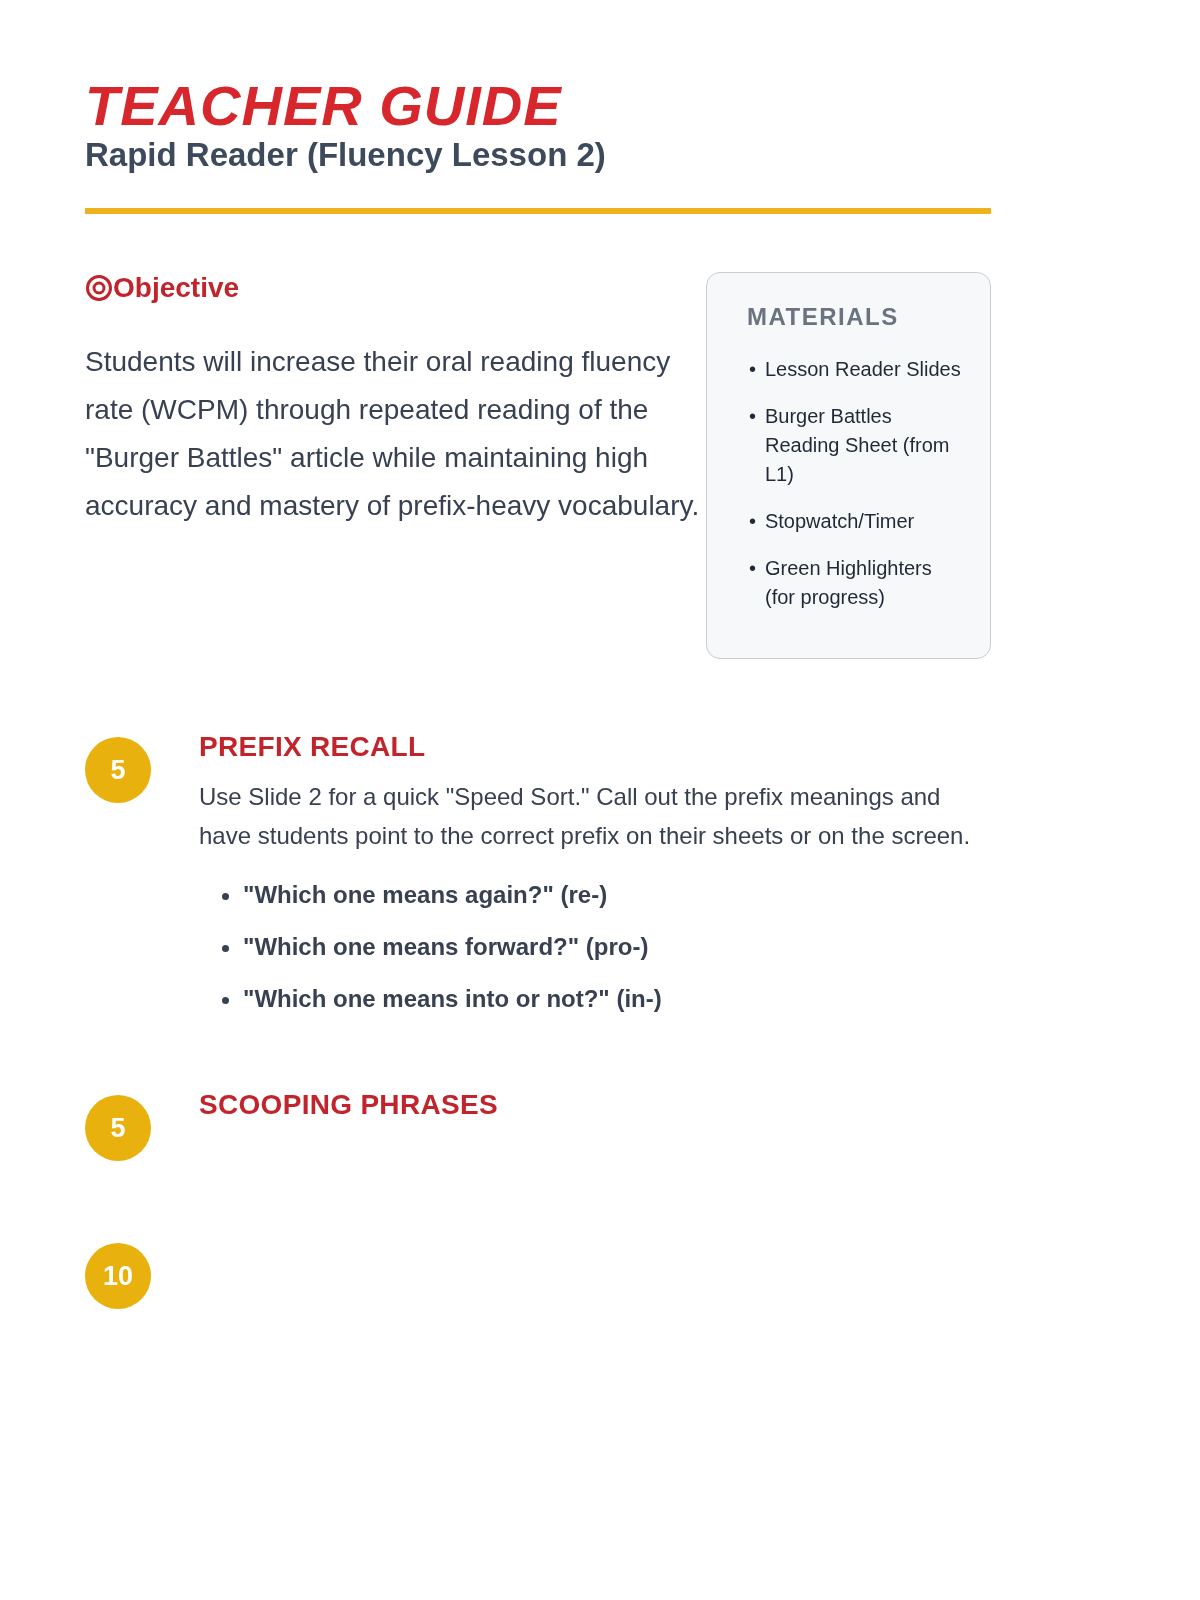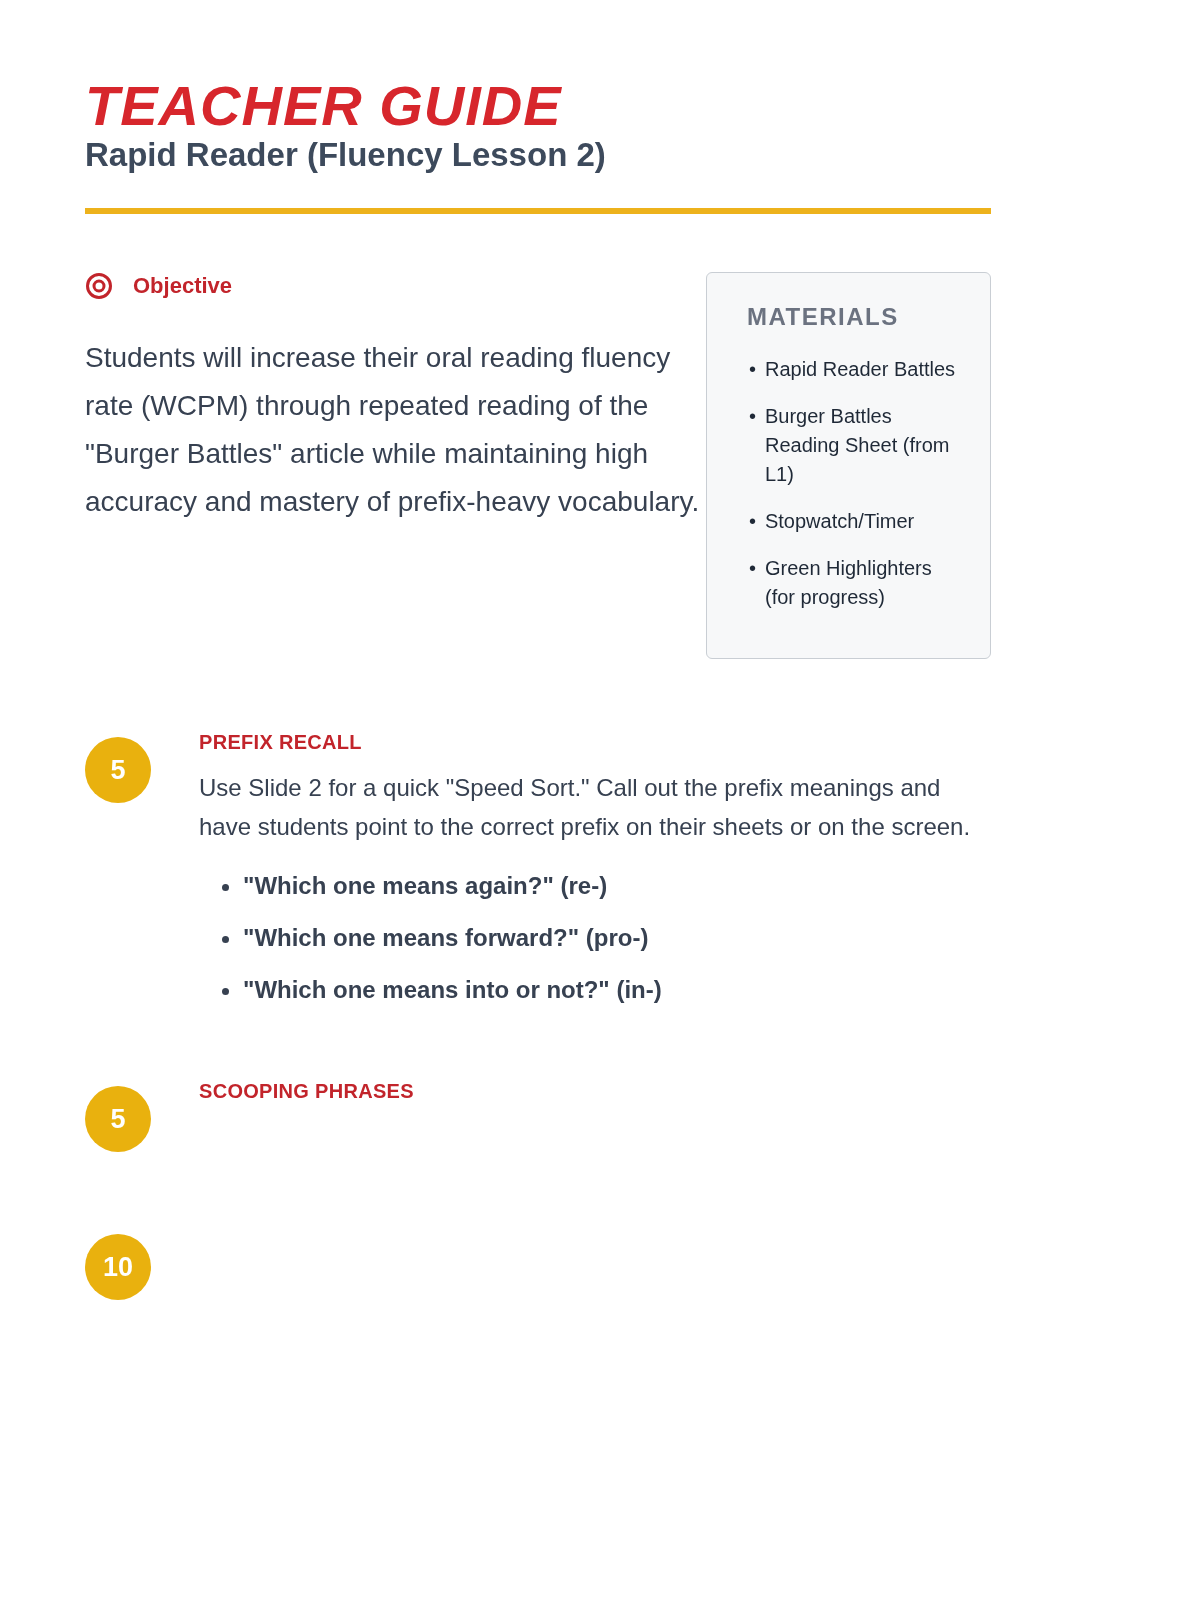--- a/index.html
+++ b/index.html
@@ -67,40 +67,40 @@
     margin-top: 58px;
   }
 
   .objective-col {
     width: 670px;
   }
 
   .objective-heading {
     display: flex;
     align-items: center;
-    gap: 20px;
+    gap: 0;
     color: #c2242b;
-    font-size: 22px;
+    font-size: 28px;
     font-weight: 700;
   }
 
   .target-icon { display: inline-flex; }
 
   .objective-text {
     margin-top: 34px;
     font-size: 28px;
     line-height: 48px;
     color: #374151;
   }
 
   .materials-box {
     width: 302px;
     background: #f7f8f9;
     border: 1.5px solid #c9ced4;
-    border-radius: 6px;
+    border-radius: 14px;
     padding: 30px 28px 34px 40px;
   }
 
   .materials-heading {
     font-size: 24px;
     font-weight: 700;
     letter-spacing: 1.5px;
     color: #6b7280;
   }
 
@@ -145,21 +145,21 @@
     justify-content: center;
     flex-shrink: 0;
     margin-right: 48px;
     margin-top: 6px;
   }
 
   .step-content { flex: 1; max-width: 905px; }
 
   .step-title {
     color: #c2242b;
-    font-size: 20px;
+    font-size: 28px;
     font-weight: 700;
     letter-spacing: 0.3px;
   }
 
   .step-body {
     margin-top: 14px;
     font-size: 24px;
     line-height: 39px;
     color: #374151;
   }
@@ -202,21 +202,21 @@
           </svg>
         </span>
         <span>Objective</span>
       </div>
       <p class="objective-text">Students will increase their oral reading fluency rate (WCPM) through repeated reading of the "Burger Battles" article while maintaining high accuracy and mastery of prefix-heavy vocabulary.</p>
     </div>
 
     <div class="materials-box">
       <div class="materials-heading">MATERIALS</div>
       <div class="materials-list">
-        <div class="materials-item">Rapid Reader Battles</div>
+        <div class="materials-item">Lesson Reader Slides</div>
         <div class="materials-item">Burger Battles Reading Sheet (from L1)</div>
         <div class="materials-item">Stopwatch/Timer</div>
         <div class="materials-item">Green Highlighters (for progress)</div>
       </div>
     </div>
 
   </div>
 
   <div class="steps">
 

